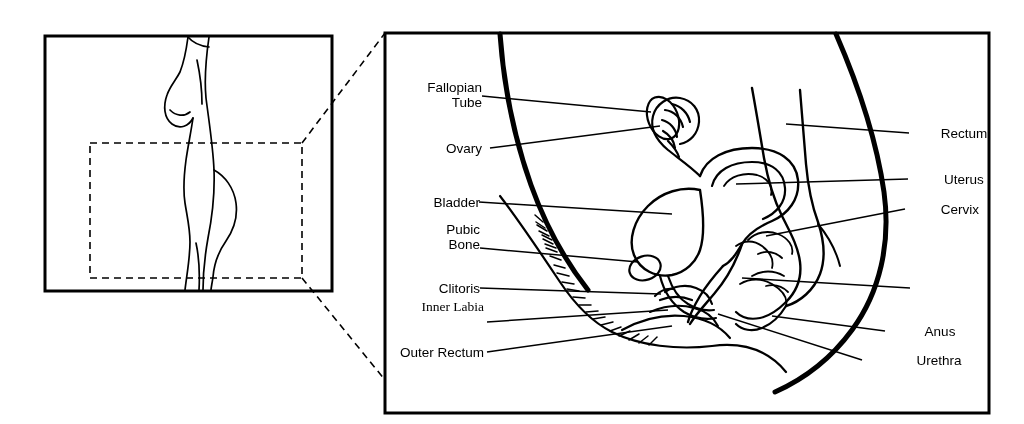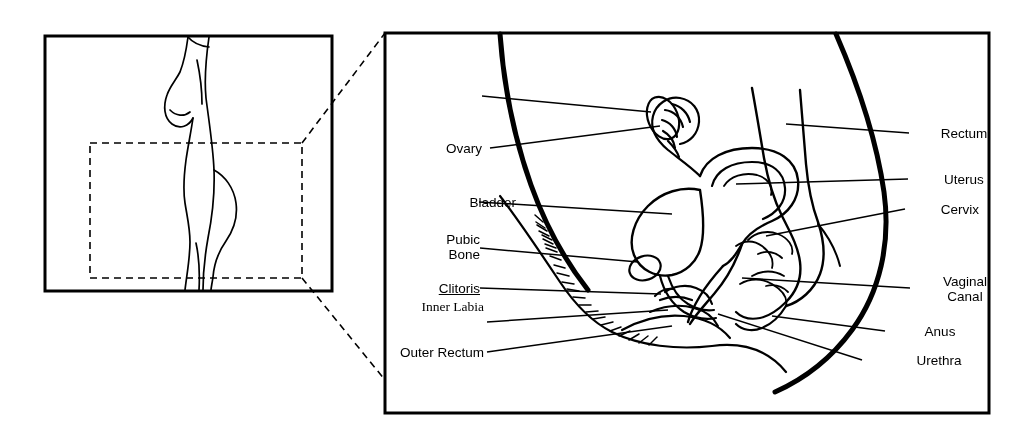--- a/index.html
+++ b/index.html
@@ -184,40 +184,40 @@
     <g stroke="#000000" stroke-width="1.5" fill="none">
       <line x1="909" y1="133" x2="786" y2="124"></line>
       <line x1="908" y1="179" x2="736" y2="184"></line>
       <line x1="905" y1="209" x2="766" y2="236"></line>
       <line x1="910" y1="288" x2="742" y2="278"></line>
       <line x1="885" y1="331" x2="772" y2="316"></line>
       <line x1="862" y1="360" x2="718" y2="314"></line>
     </g>
   </svg>
 
+  <div class="label right-align" style="left:390px; top:80px; width:92px;">Fallopian
+Tube</div>
 
   <div class="label right-align" style="left:390px; top:141px; width:92px;">Ovary</div>
 
-  <div class="label right-align" style="left:388px; top:195px; width:92px;padding-left:36px;">Bladder</div>
-
-  <div class="label right-align" style="left:388px; top:232px; width:92px;">Pubic
+  <div class="label right-align" style="left:388px; top:195px; width:92px;">Bladder</div>
+
+  <div class="label right-align" style="left:388px; top:222px; width:92px;">Pubic
 Bone</div>
 
-  <div class="label right-align" style="left:388px; top:281px; width:92px;text-decoration:underline;">Clitoris</div>
+  <div class="label right-align" style="left:388px; top:281px; width:92px;">Clitoris</div>
 
   <div class="label right-align" style="left:378px; top:299px; width:106px;font-family:Liberation Serif, serif;">Inner Labia</div>
 
   <div class="label right-align" style="left:378px; top:345px; width:106px;">Outer Rectum</div>
 
   <div class="label left-align" style="left:914px; top:126px; width:100px;">Rectum</div>
 
   <div class="label left-align" style="left:914px; top:172px; width:100px;">Uterus</div>
 
   <div class="label left-align" style="left:910px; top:202px; width:100px;">Cervix</div>
 
-  <div class="label left-align" style="left:915px; top:274px; width:100px;">Vaginal
-Canal</div>
 
   <div class="label left-align" style="left:890px; top:324px; width:100px;">Anus</div>
 
   <div class="label left-align" style="left:867px; top:353px; width:100px;margin-left:22px;">Urethra</div>
 
 </div>
 
 </body></html>

